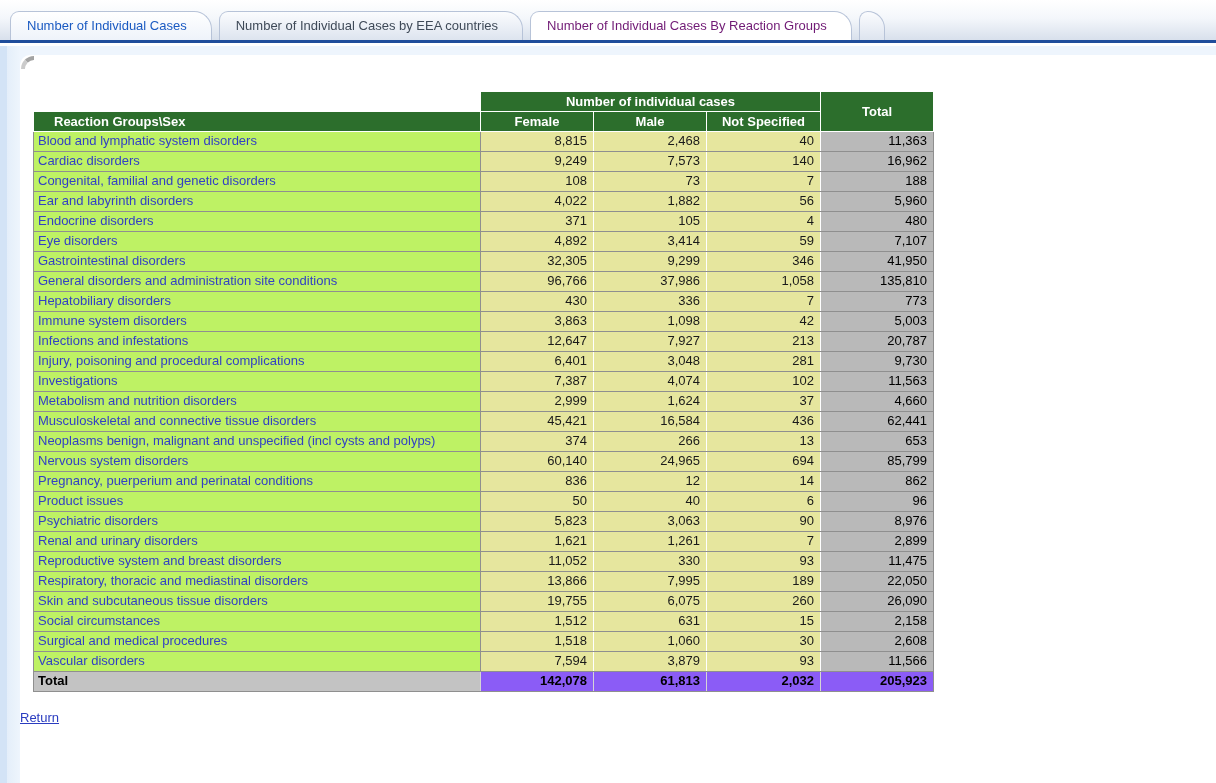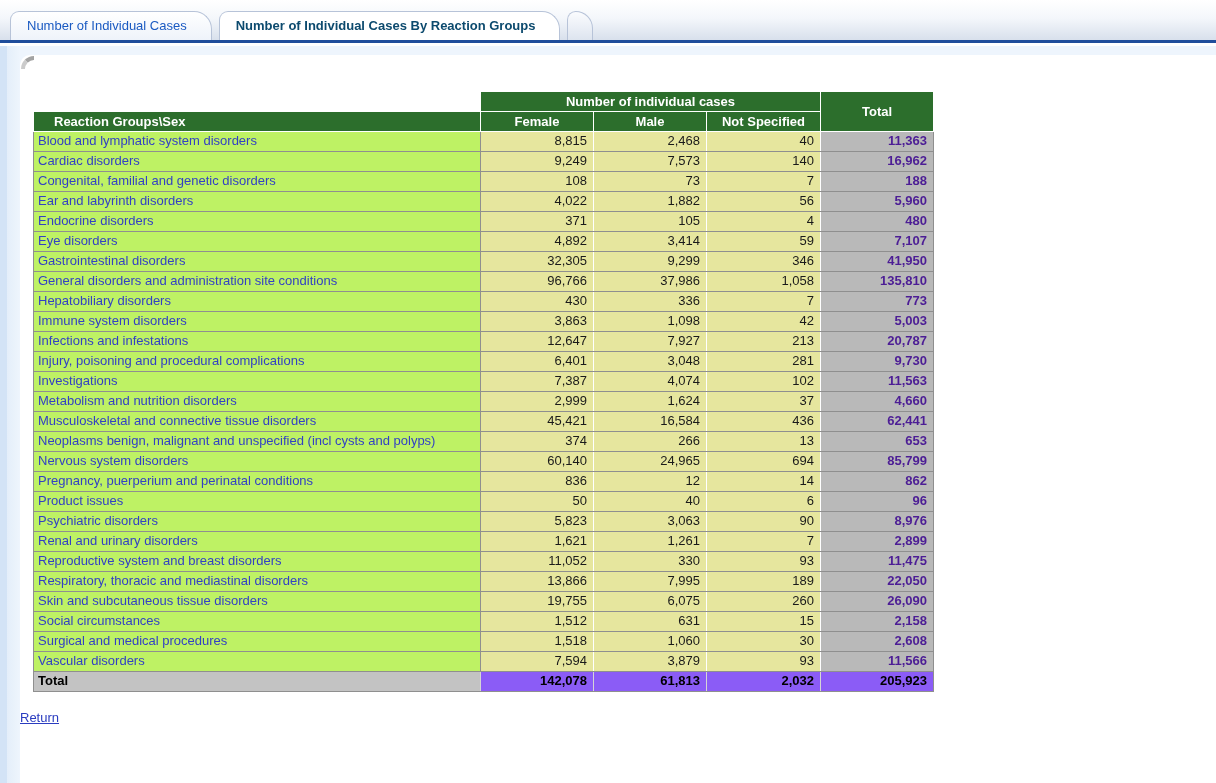--- a/index.html
+++ b/index.html
@@ -24,21 +24,21 @@
     height:29px; line-height:27px;
     padding:0 24px 0 16px;
     margin-right:7px;
     border:1px solid #b7c3d8; border-bottom:none;
     border-radius:9px 18px 0 0;
     background:linear-gradient(#fbfcfe, #dde4ef);
     font-size:13px; color:#3f4a58;
     cursor:default;
   }
   .tab.tab-first { color:#1a5ac2; background:linear-gradient(#ffffff,#eef3fa); }
-  .tab.tab-active { background:#ffffff; color:#0c4a6e; font-weight:bold;text-align:right; }
+  .tab.tab-active { background:#ffffff; color:#701a75; font-weight:normal;text-align:right; }
   .tab.tab-stub { width:26px; margin-right:-14px; padding:0; }
 
   
   .page {
     position:absolute; top:46px; left:0; right:0; bottom:0;
     background:linear-gradient(to right, #d3e3f6 0px, #d3e3f6 7px, #e4eefa 7px, #e9f2fb 14px, #eef5fd 20px, #eef5fd 100%);
   }
   .panel {
     position:absolute; left:20px; top:9px; right:0; bottom:0;
     background:#ffffff;
@@ -85,21 +85,21 @@
   td.label {
     color:#3241c4;
     border-left:1px solid #8f8f8f;
     border-right:1px solid #8f8f8f;
     background:#bef264;
     text-align:left;
   }
   td.num { text-align:right; padding-right:6px; color:#1a1a1a; }
   td.yellow { background:#e6e69e; border-right:1px solid #ffffff; }
   td.totalcol {
-    background:#b9b9b9; font-weight:bold; color:#4c1d95;
+    background:#b9b9b9; font-weight:normal; color:#000000;
     border-right:1px solid #8f8f8f;
   }
   tr.grand-total td {
     background:#8b5cf6; font-weight:bold; color:#000000;
     border-right:1px solid #d5d5d5;
   }
   tr.grand-total td.label {
     color:#000000; background:#c3c3c3;
     border-left:1px solid #8f8f8f;
   }
@@ -113,20 +113,21 @@
     color:#2a3cc0;
     text-decoration:underline;
     cursor:pointer;
   }
 </style>
 </head>
 <body>
 
 <div class="tabbar">
   <div class="tab tab-first">Number of Individual Cases</div>
+  <div class="tab">Number of Individual Cases by EEA countries</div>
   <div class="tab tab-active">Number of Individual Cases By Reaction Groups</div>
   <div class="tab tab-stub"></div>
 </div>
 
 <div class="page">
   <div class="panel">
     <div class="panel-corner"></div>
 
     <table class="report">
       <colgroup>

